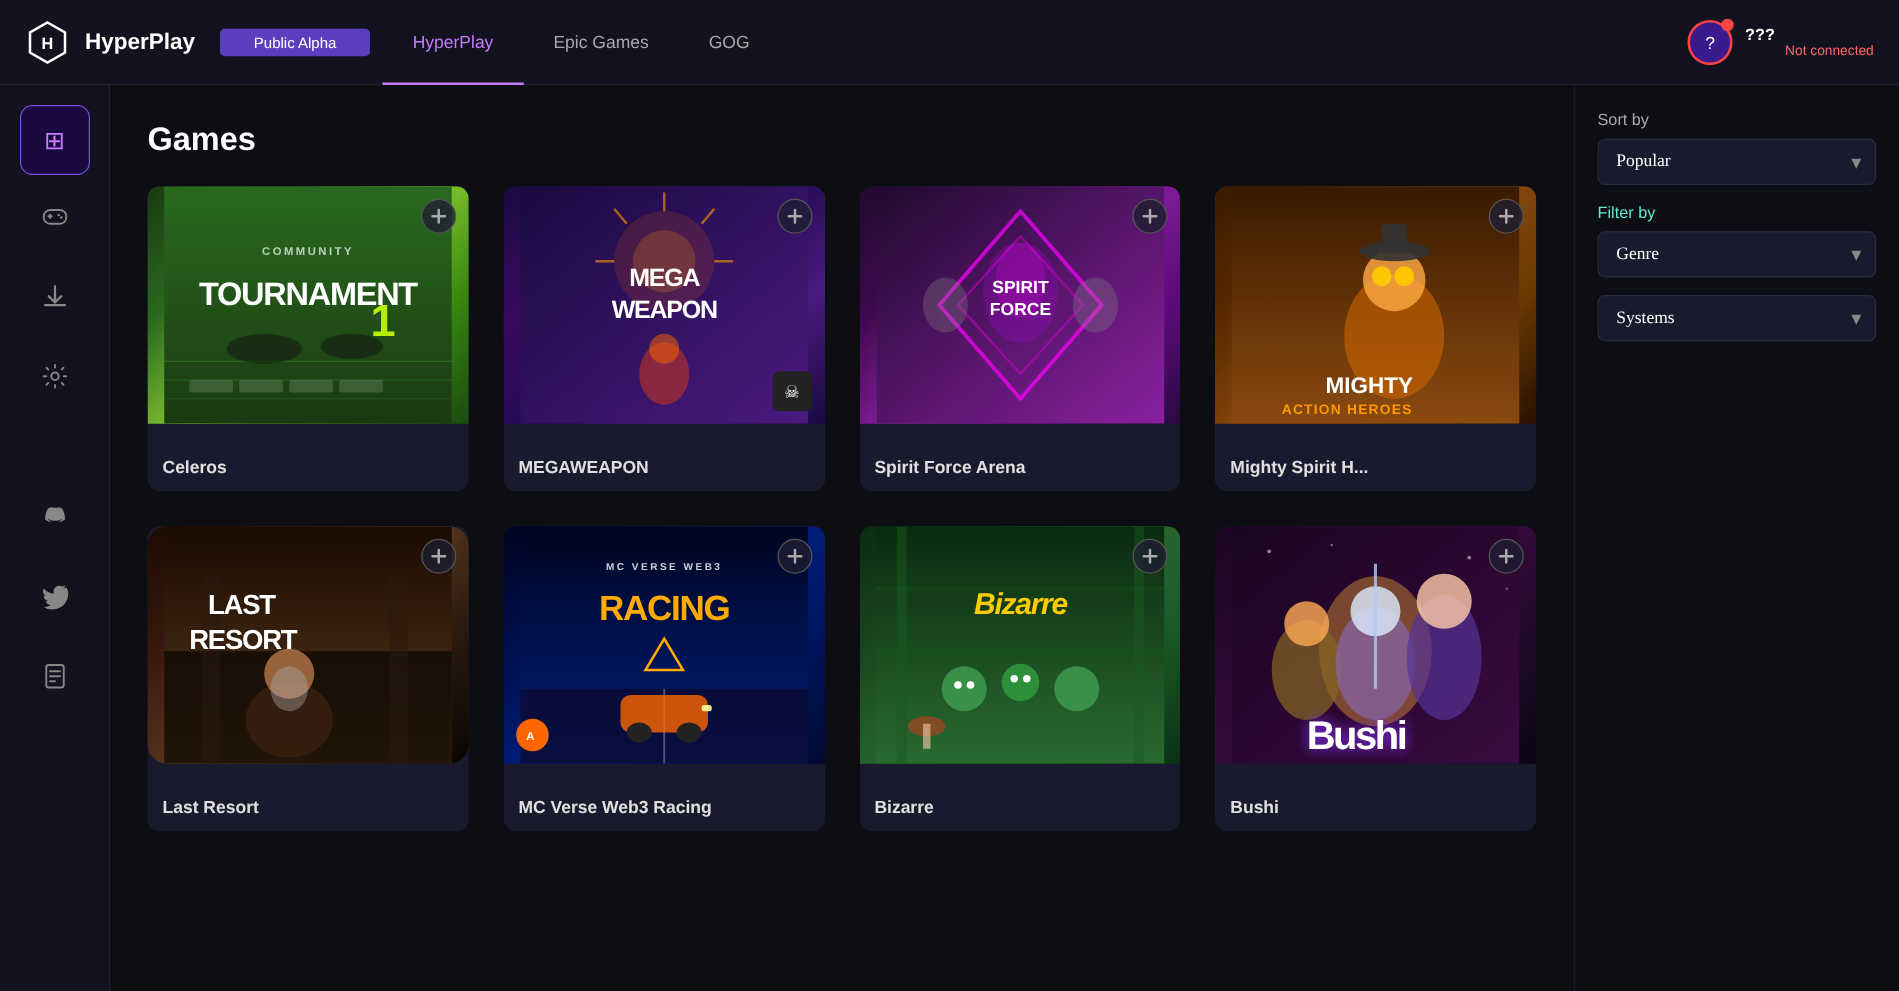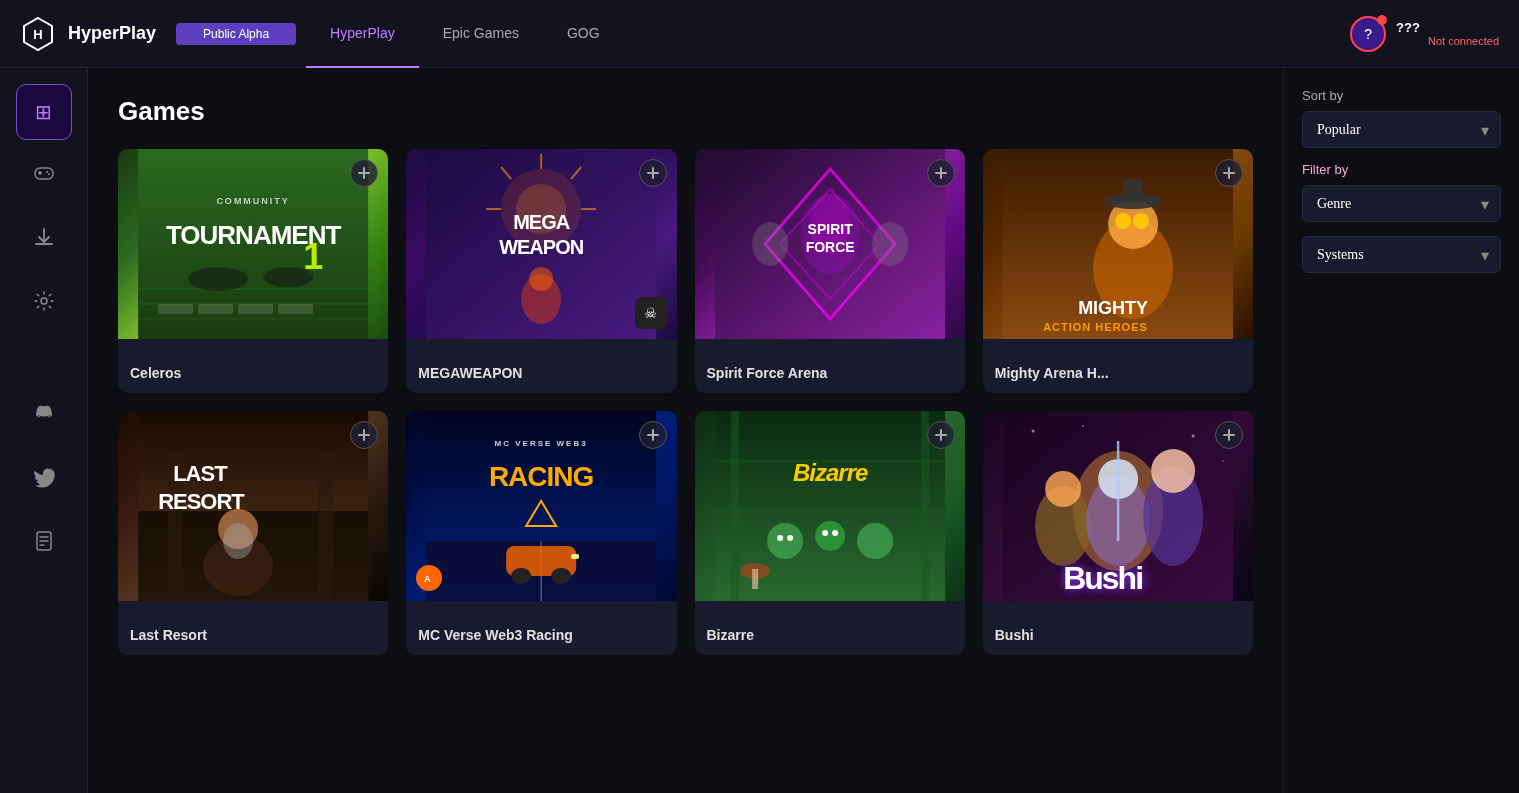--- a/index.html
+++ b/index.html
@@ -159,21 +159,21 @@
     }
     .page-title {
       font-size: 26px;
       font-weight: 700;
       color: #fff;
       margin-bottom: 22px;
     }
     .games-grid {
       display: grid;
       grid-template-columns: repeat(4, 1fr);
-      gap: 18px;
+      gap: 28px;
     }
     .game-card {
       border-radius: 10px;
       overflow: hidden;
       cursor: pointer;
       position: relative;
       background: #1a1a2e;
       transition: transform 0.15s;
     }
     .add-btn {
@@ -196,21 +196,21 @@
     .game-label {
       font-size: 14px;
       font-weight: 700;
       color: #e0e0e0;
       padding: 26px 12px 12px;
       background: #1a1a2e;
     }
 
     
     .sidebar-right {
-      width: 236px;
+      width: 260px;
       padding: 20px 18px;
       background: #0d0d14;
       border-left: 1px solid #1a1a2e;
     }
     .sort-label, .filter-label {
       font-size: 13px;
       color: #aaa;
       margin-bottom: 8px;
     }
     .select-wrapper {
@@ -233,31 +233,31 @@
       content: '▾';
       position: absolute;
       right: 12px;
       top: 50%;
       transform: translateY(-50%);
       color: #888;
       pointer-events: none;
     }
     .filter-section-label {
       font-size: 13px;
-      color: #f9a8d4;
+      color: #5eead4;
       margin-bottom: 8px;
       margin-top: 4px;
     }
 
     
     .card-celeros { background: linear-gradient(135deg, #1a3a10, #2a6a20, #8aca30, #3a8a10, #1a4a10); }
     .card-mega { background: linear-gradient(135deg, #1a0a40, #3a0a60, #200a50, #4a1a80, #1a0a40); }
     .card-spirit { background: linear-gradient(135deg, #200a30, #400a50, #8a20a0, #600a80, #2a0a40); }
     .card-mighty { background: linear-gradient(135deg, #3a1a00, #5a2a00, #8a4a10, #6a3a00, #2a1000); }
-    .card-lastresort { background: linear-gradient(135deg, #1a0a00, #3a1a10, #5a3a20, #2a1a10, #0a0500); }
+    .card-lastresort { background: linear-gradient(135deg, #1a0a00, #3a1a10, #5a3a20, #2a1a10, #0a0500); border-radius: 16px; }
     .card-racing { background: linear-gradient(135deg, #000520, #001050, #002080, #001560, #000a30); }
     .card-bizarre { background: linear-gradient(135deg, #0a2a10, #1a4a20, #2a6a30, #1a5a25, #0a3015); }
     .card-bushi { background: linear-gradient(135deg, #1a0520, #2a0a30, #3a0a40, #220a2a, #0a0515); }
 
     
     .game-art {
       width: 100%;
       height: 190px;
       position: relative;
       overflow: hidden;
@@ -529,21 +529,21 @@
             <ellipse cx="130" cy="52" rx="28" ry="8" fill="#333" opacity="0.9"></ellipse>
             <rect x="120" y="30" width="20" height="24" rx="3" fill="#333" opacity="0.9"></rect>
 
             <circle cx="120" cy="72" r="8" fill="#ffcc00" opacity="0.9"></circle>
             <circle cx="138" cy="72" r="8" fill="#ffcc00" opacity="0.9"></circle>
 
             <text x="75" y="165" fill="#fff" font-size="18" font-weight="900">MIGHTY</text>
             <text x="40" y="182" fill="#ff9900" font-size="11" font-weight="700" letter-spacing="1">ACTION HEROES</text>
           </svg>
         </div>
-        <div class="game-label">Mighty Arena H...</div>
+        <div class="game-label">Mighty Spirit H...</div>
       </div>
 
       <div class="game-card">
         <div class="game-art card-lastresort">
           <div class="add-btn">
             <svg width="14" height="14" viewBox="0 0 14 14">
                 <path d="M7 2v10M2 7h10" stroke="#aaa" stroke-width="2" stroke-linecap="round"></path>
               </svg>
           </div>
           <svg width="100%" height="100%" viewBox="0 0 230 190" xmlns="http://www.w3.org/2000/svg">

